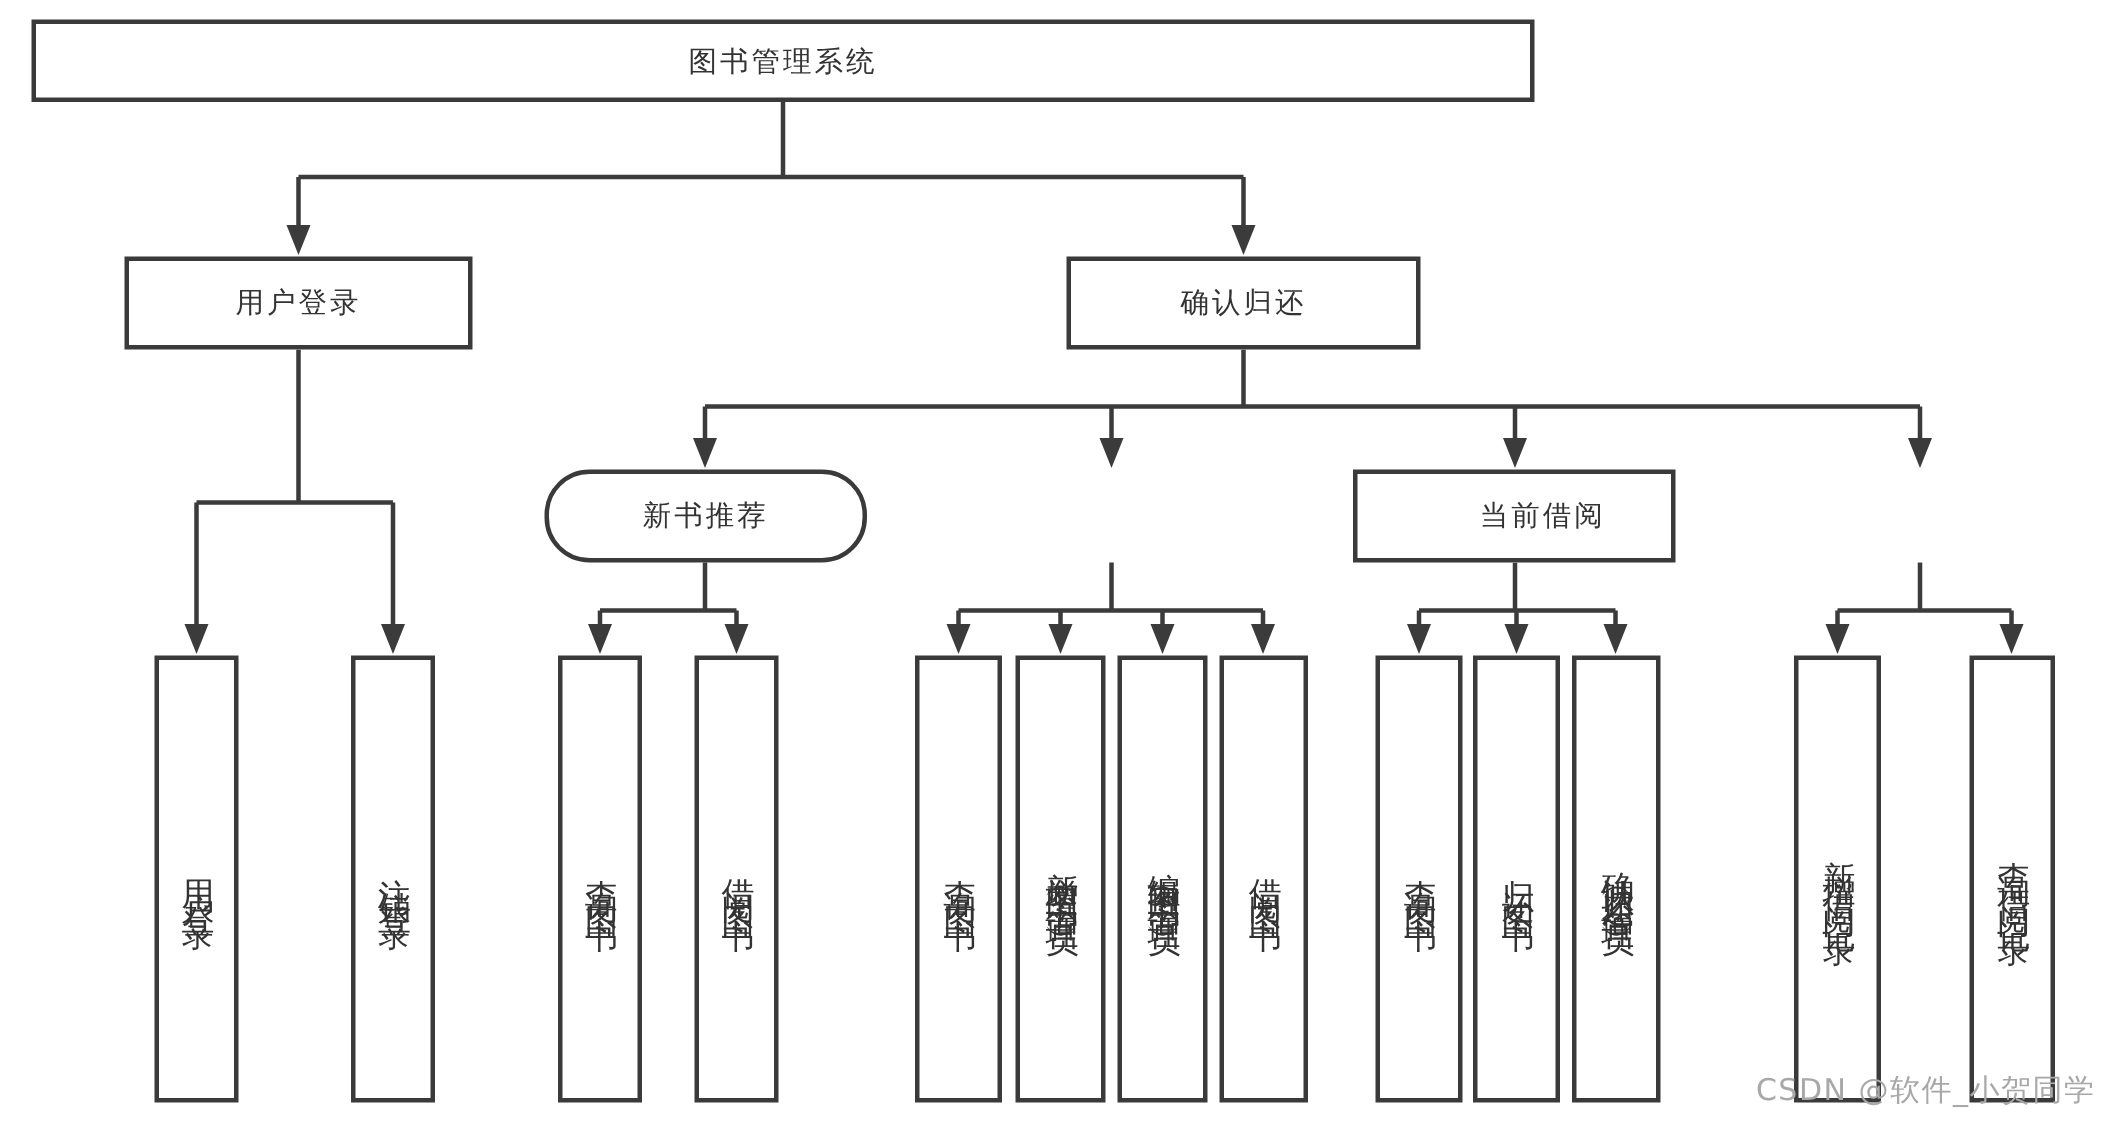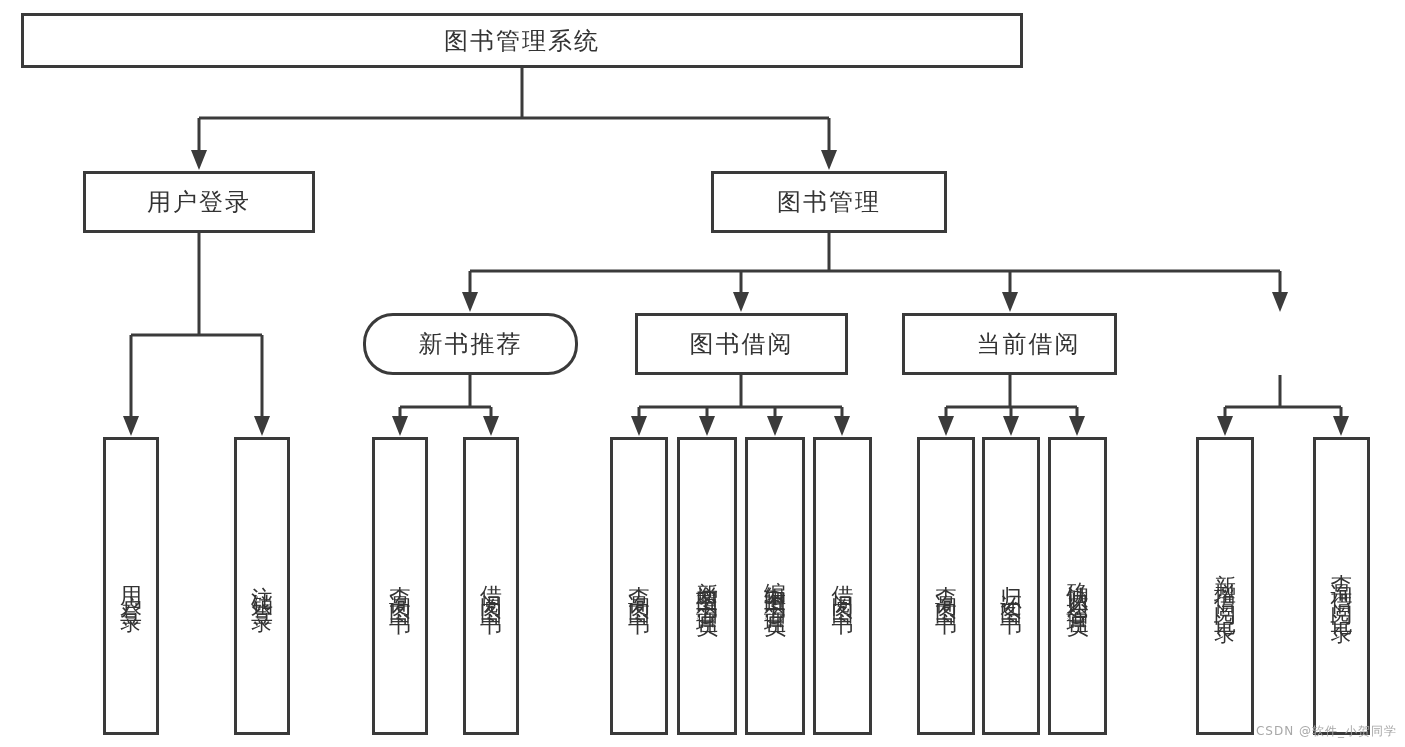--- a/index.html
+++ b/index.html
@@ -21,21 +21,21 @@
     position: absolute;
     box-sizing: border-box;
     border: 3px solid #3a3a3a;
     background: #ffffff;
     display: flex;
     align-items: center;
     justify-content: center;
     color: #333333;
   }
   .hlabel {
-    font-size: 24px;
+    font-size: 19px;
     letter-spacing: 2px;
     white-space: nowrap;
   }
   .vbox .vlabel {
     writing-mode: vertical-rl;
     text-orientation: mixed;
     font-size: 22px;
     line-height: 1;
     white-space: nowrap;
   }
@@ -67,21 +67,21 @@
   .g4b1 { left:917px;  width:58px; }
   .g4b2 { left:982px;  width:58px; }
   .g4b3 { left:1048px; width:59px; }
   .g5b1 { left:1196px; width:58px; }
   .g5b2 { left:1313px; width:57px; }
 
   .watermark {
     position: absolute;
     right: 8px;
     bottom: 7px;
-    font-size: 12px;
+    font-size: 20px;
     color: #a8a8a8;
     letter-spacing: 1px;
     white-space: nowrap;
   }
 </style>
 </head>
 <body>
 
 <div class="stage">
 
@@ -126,28 +126,25 @@
   </svg>
 
   <div class="box root-box">
     <span class="hlabel">图书管理系统</span>
   </div>
 
   <div class="box user-login">
     <span class="hlabel">用户登录</span>
   </div>
   <div class="box book-mgmt">
-    <span class="hlabel">图书管理</span>
+    <span class="hlabel">确认归还</span>
   </div>
 
   <div class="box sec-0">
     <span class="hlabel">新书推荐</span>
-  </div>
-  <div class="box sec-1">
-    <span class="hlabel">图书借阅</span>
   </div>
   <div class="box sec-2">
     <span class="hlabel">当前借阅</span>
   </div>
 
   <div class="box vbox g1b1">
     <span class="vlabel v4">用户登录</span>
   </div>
   <div class="box vbox g1b2">
     <span class="vlabel v4">注销登录</span>

